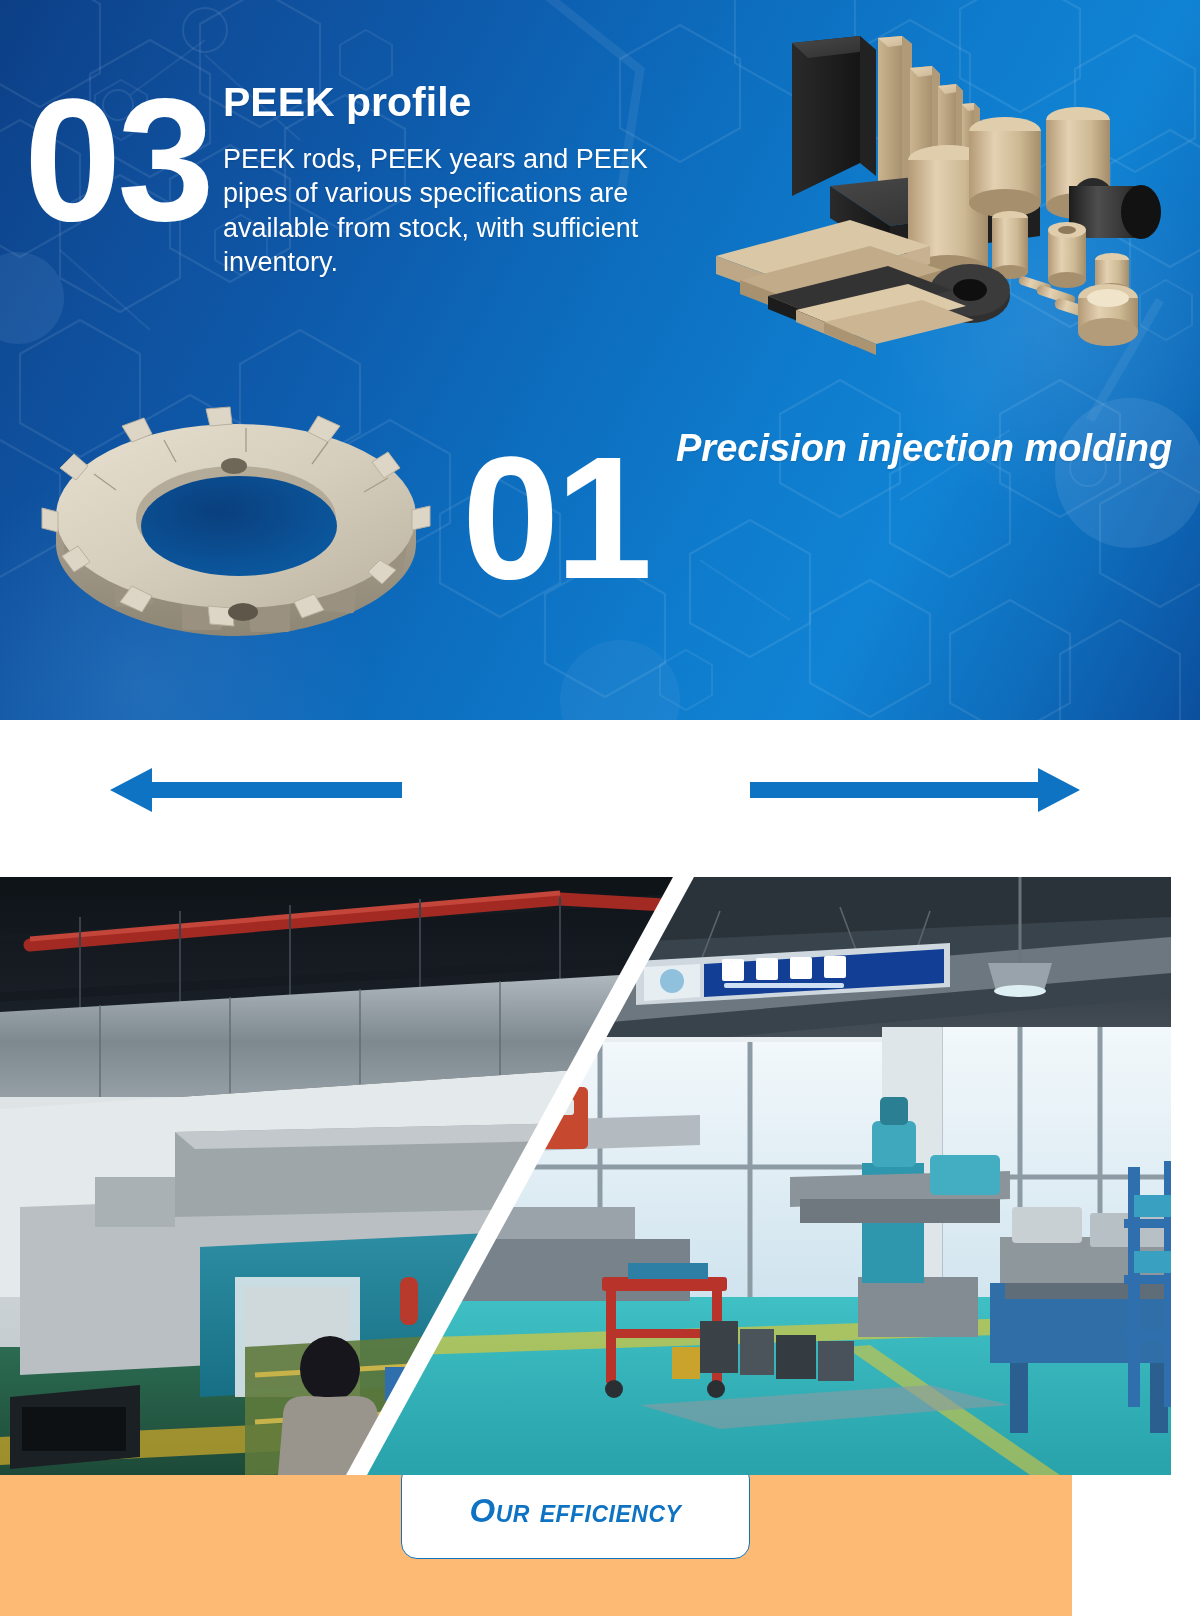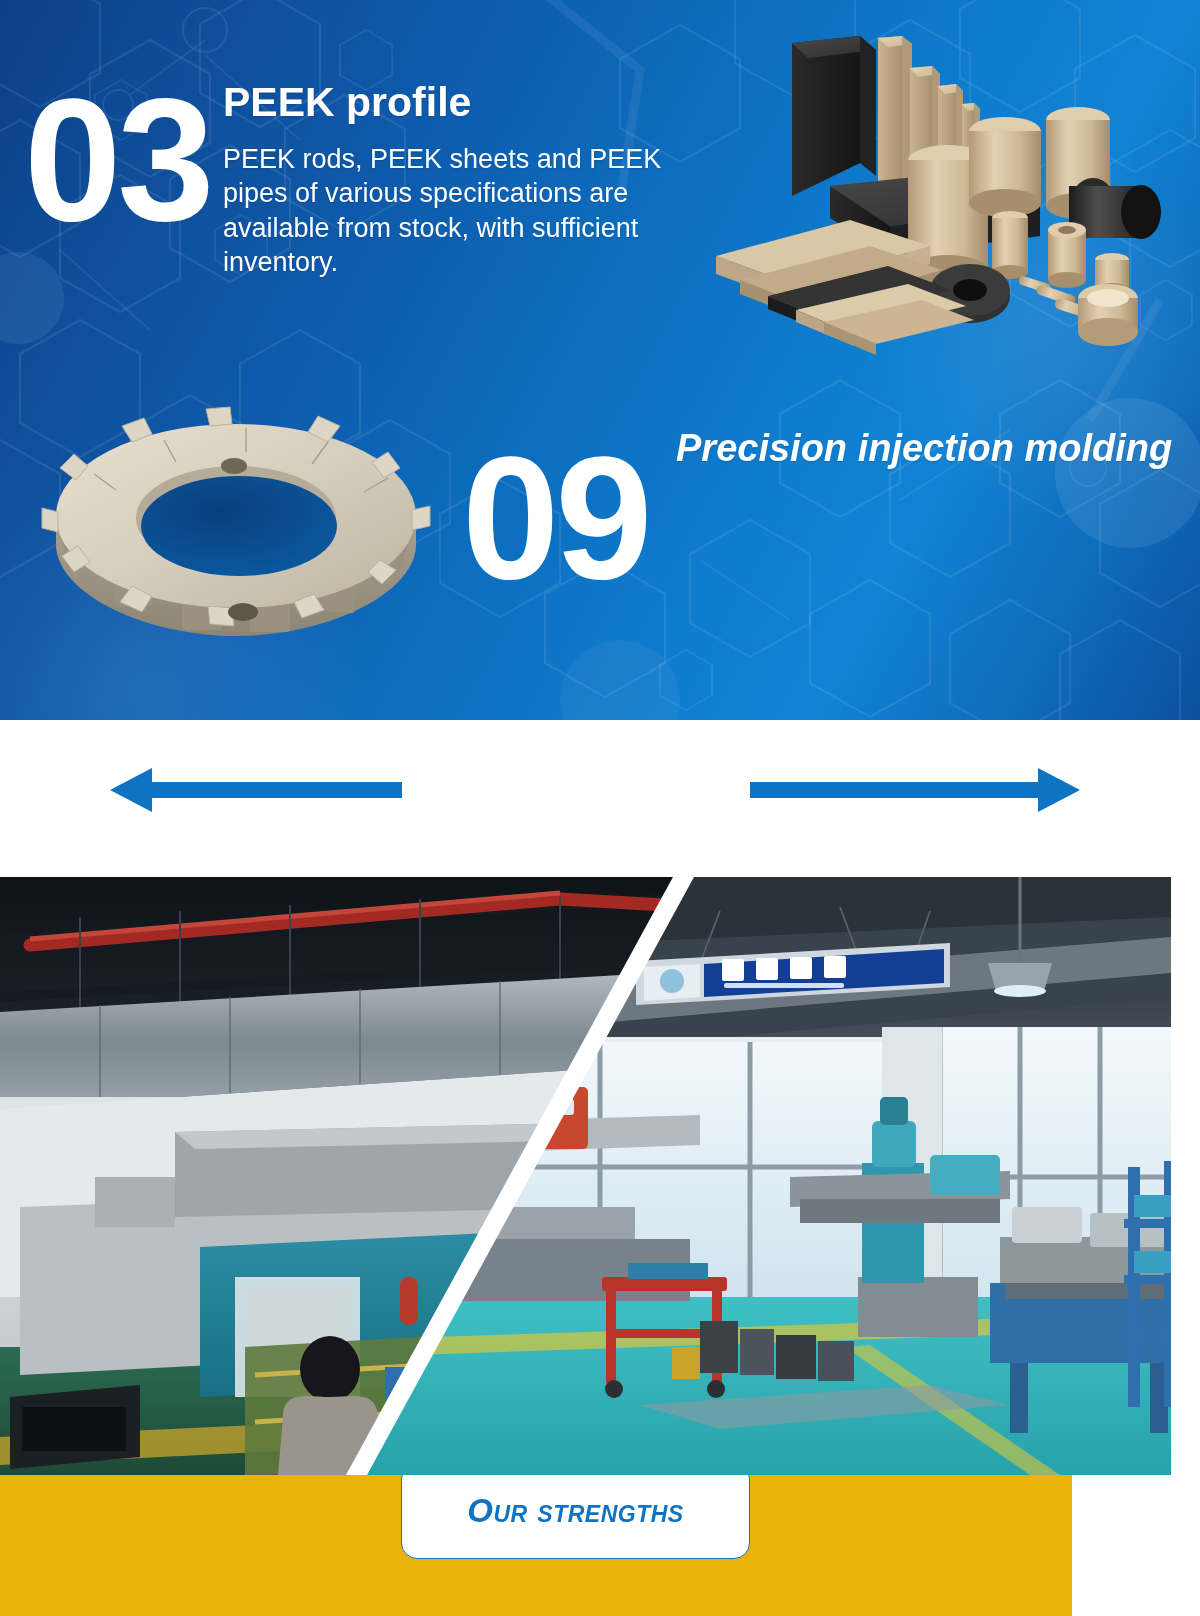--- a/index.html
+++ b/index.html
@@ -2,21 +2,21 @@
 <html><head>
 <meta charset="utf-8">
 <style>
   * { margin:0; padding:0; box-sizing:border-box; }
   html, body {
     width:1200px; height:1616px;
     background:#ffffff;
     font-family:"Liberation Sans", sans-serif;
     overflow:hidden;
   }
-  .page { position:relative; width:1072px; height:1616px; background:#eab308; }
+  .page { position:relative; width:1072px; height:1616px; background:#fdba74; }
 
   
   .hero {
     position:absolute; left:0; top:0; width:1200px; height:720px;
     overflow:hidden;
     background:
       radial-gradient(circle at 88% 46%, rgba(90,150,210,0.30) 0%, rgba(90,150,210,0.0) 16%),
       radial-gradient(circle at 12% 96%, rgba(110,170,225,0.20) 0%, rgba(110,170,225,0) 18%),
       linear-gradient(118deg,
         #0c3f86 0%,
@@ -366,38 +366,38 @@
             <path d="M128 36 L140 58"></path>
             <path d="M210 24 L210 48"></path>
           <path d="M292 38 L276 60"></path>
             <path d="M352 74 L328 88"></path>
         </g>
       </svg>
     </div>
 
     <div class="big-num num03">03</div>
     <h2 class="blk-title t03">PEEK profile</h2>
-    <p class="blk-body b03">PEEK rods, PEEK sheets and PEEK pipes of various specifications are available from stock, with sufficient inventory.</p>
-
-    <div class="big-num num04">09</div>
+    <p class="blk-body b03">PEEK rods, PEEK years and PEEK pipes of various specifications are available from stock, with sufficient inventory.</p>
+
+    <div class="big-num num04">01</div>
     <h2 class="blk-title t04">Precision injection molding</h2>
   </section>
 
   <section class="strengths">
     <svg class="arrow-svg" viewBox="0 0 1200 157">
       <g fill="#0f73c3">
 
         <polygon points="110,70 110,50 110,50 110,50" opacity="0"></polygon>
         <path d="M402 62 L152 62 L152 48 L110 70 L152 92 L152 78 L402 78 Z"></path>
 
         <path d="M750 62 L1038 62 L1038 48 L1080 70 L1038 92 L1038 78 L750 78 Z"></path>
       </g>
     </svg>
     <div class="str-box"></div>
-    <div class="str-text">Our strengths</div>
+    <div class="str-text">Our efficiency</div>
   </section>
 
   <section class="photos">
 
     <div class="photo">
       <svg viewBox="0 0 1171 598" preserveAspectRatio="none">
         <defs>
           <linearGradient id="Lceil" x1="0" y1="0" x2="0" y2="1">
             <stop offset="0" stop-color="#0e1318"></stop>
               <stop offset="1" stop-color="#242b33"></stop>

